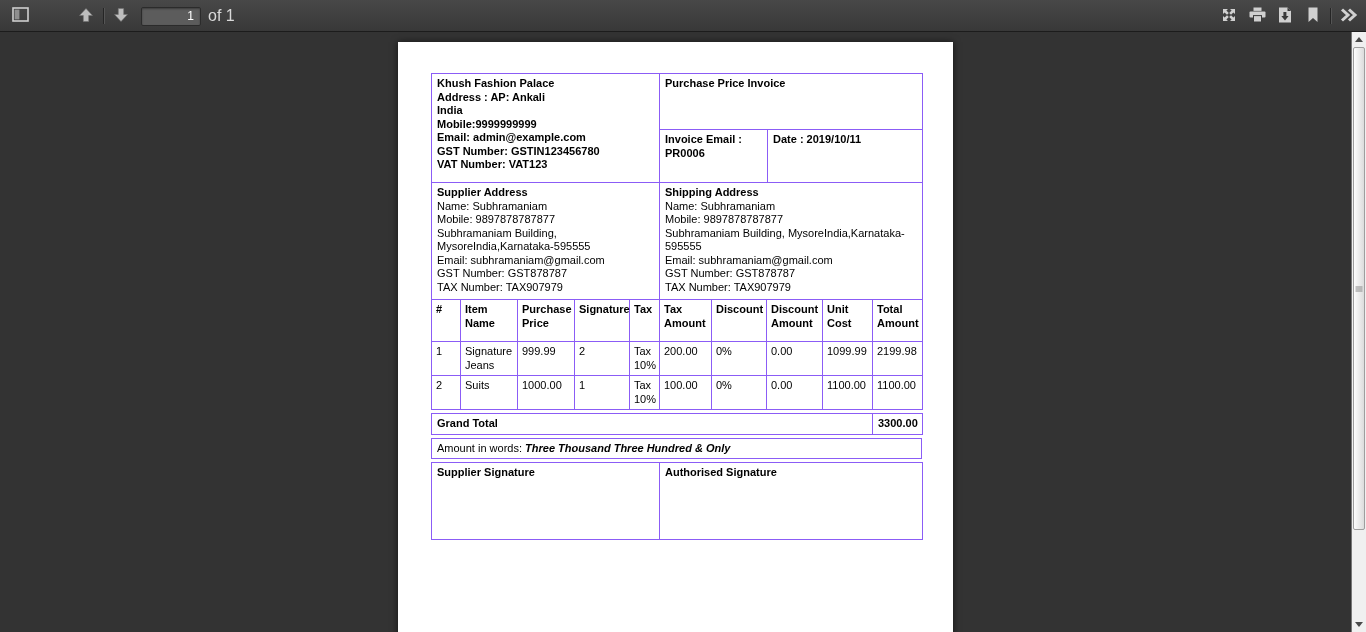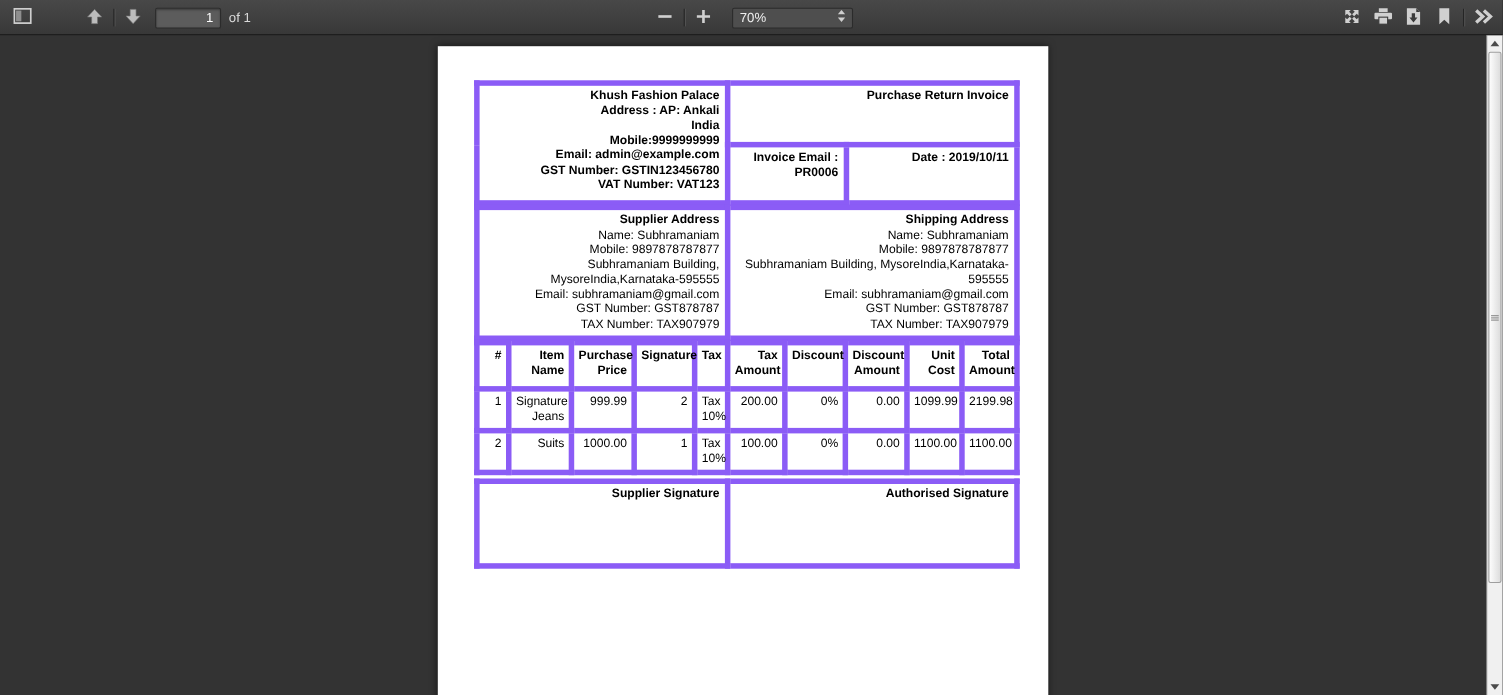--- a/index.html
+++ b/index.html
@@ -22,21 +22,21 @@
   }
   .tb-sep { width: 1px; height: 16px; background: #252525; box-shadow: 1px 0 0 #555; margin: 0 3px; }
   .tb-spacer-lg { width: 38px; }
   .page-input {
     width: 60px; height: 19px; margin-left: 6px;
     background: #5c5c5c; border: 1px solid #2b2b2b; border-radius: 2px;
     color: #fff; font-size: 12px; text-align: right; padding-right: 6px;
     font-family: "Liberation Sans", sans-serif;
     box-shadow: inset 0 1px 2px rgba(0,0,0,.35);
   }
-  .of-label { color: #d9d9d9; font-size: 12px; margin-left: 7px; }
+  .of-label { color: #d9d9d9; font-size: 16px; margin-left: 7px; }
   .zoom-select {
     width: 110px; height: 19px; margin-left: 12px;
     background: #4e4e4e; border: 1px solid #2b2b2b; border-radius: 2px;
     display: flex; align-items: center; justify-content: space-between;
     padding: 0 6px; cursor: pointer;
   }
   .zoom-select span.val { color: #eee; font-size: 12px; }
 
   
   .viewer { position: absolute; top: 32px; left: 0; right: 0; bottom: 0; background: #333; overflow: hidden; }
@@ -60,21 +60,21 @@
     position: absolute; left: 1px; right: 1px; top: 15px; height: 483px;
     background: linear-gradient(to right, #fdfdfd, #dcdcdc);
     border: 1px solid #9e9e9e; border-radius: 2px;
   }
   .sb-grip { position: absolute; left: 50%; top: 50%; transform: translate(-50%,-50%); width: 7px; }
   .sb-grip i { display: block; height: 1px; background: #8a8a8a; margin: 1px 0; }
 
   
   .invoice { padding: 31px 31px 0 33px; font-size: 11px; line-height: 1.23; color: #000; }
   .invoice table { border-collapse: collapse; width: 100%; table-layout: fixed; }
-  .invoice td, .invoice th { border: 5px solid #8b5cf6; padding: 3px 5px; vertical-align: top; text-align: right; font-size: 11px; }
+  .invoice td, .invoice th { border: 1px solid #8b5cf6; padding: 3px 5px; vertical-align: top; text-align: left; font-size: 11px; }
   .stack { margin-top: -1px; }
   .gap { margin-top: 3px; }
   .b { font-weight: bold; }
   .company-cell div { font-weight: bold; }
   .title-cell { height: 56px; font-weight: bold; }
   .invnum-cell, .date-cell { height: 53px; font-weight: bold; }
   .addr-cell { height: 117px; }
   .items-table th { font-weight: bold; height: 42px; padding: 3px 4px; }
   .items-table td { padding: 3px 4px; }
   .num { text-align: right; }
@@ -112,46 +112,20 @@
       <span>
         <svg width="16" height="16" viewBox="0 0 16 16">
             <path fill="#bdbdbd" stroke="#6e6e6e" stroke-width="0.6" d="M8 14.5 L1.5 7.5 H5.3 V1.5 H10.7 V7.5 H14.5 Z"></path>
           </svg>
       </span>
     </button>
     <input class="page-input" value="1" style="">
     <span class="of-label">of 1</span>
   </div>
 
-  <div class="tb-center">
-    <button class="tb-btn">
-      <span>
-        <svg width="16" height="16" viewBox="0 0 16 16">
-            <rect x="2" y="6.8" width="12" height="2.4" fill="#d0d0d0"></rect>
-          </svg>
-      </span>
-    </button>
-    <span class="tb-sep"></span>
-    <button class="tb-btn">
-      <span>
-        <svg width="16" height="16" viewBox="0 0 16 16">
-            <path fill="#d0d0d0" d="M6.8 2 h2.4 v4.8 H14 v2.4 H9.2 V14 H6.8 V9.2 H2 V6.8 h4.8 Z"></path>
-          </svg>
-      </span>
-    </button>
-    <div class="zoom-select">
-      <span class="val">70%</span>
-      <span>
-        <svg width="7" height="11" viewBox="0 0 7 11">
-            <path d="M3.5 0 L6.8 4 H0.2 Z" fill="#cfcfcf"></path>
-            <path d="M3.5 11 L0.2 7 H6.8 Z" fill="#cfcfcf"></path>
-          </svg>
-      </span>
-    </div>
-  </div>
 
   <div class="tb-right">
     <button class="tb-btn">
       <span>
         <svg width="16" height="16" viewBox="0 0 16 16" fill="#d0d0d0">
           <path d="M2 2 h5 L5.4 3.6 7.8 6 6 7.8 3.6 5.4 2 7 Z"></path>
           <path d="M14 2 v5 L12.4 5.4 10 7.8 8.2 6 10.6 3.6 9 2 Z"></path>
           <path d="M2 14 v-5 l1.6 1.6 L6 8.2 7.8 10 5.4 12.4 7 14 Z"></path>
           <path d="M14 14 h-5 l1.6 -1.6 L8.2 10 10 8.2 12.4 10.6 14 9 Z"></path>
         </svg>
@@ -209,21 +183,21 @@
               <tr>
             <td rowspan="2" class="company-cell">
               <div>Khush Fashion Palace</div>
               <div>Address : AP: Ankali</div>
               <div>India</div>
               <div>Mobile:9999999999</div>
               <div>Email: admin@example.com</div>
               <div>GST Number: GSTIN123456780</div>
               <div>VAT Number: VAT123</div>
             </td>
-            <td colspan="2" class="title-cell">Purchase Return Invoice</td>
+            <td colspan="2" class="title-cell">Purchase Price Invoice</td>
           </tr>
           <tr>
             <td class="invnum-cell">Invoice Email : PR0006</td>
             <td class="date-cell">Date : 2019/10/11</td>
           </tr>
         </tbody>
           </table>
 
         <table class="stack">
           <colgroup>
@@ -302,21 +276,43 @@
             <td>Tax 10%</td>
             <td class="num">100.00</td>
             <td class="num">0%</td>
             <td class="num">0.00</td>
             <td class="num">1100.00</td>
             <td class="num">1100.00</td>
           </tr>
         </tbody>
           </table>
 
-
+        <table class="gap">
+          <colgroup>
+              <col style="width:441px">
+              <col style="width:50px">
+            </colgroup>
+          <tbody>
+              <tr>
+            <td class="sum-label">Grand Total</td>
+            <td class="sum-value">3300.00</td>
+          </tr>
+        </tbody>
+          </table>
+
+        <table class="gap">
+          <tbody>
+              <tr>
+            <td>
+              <span>Amount in words:</span>
+              <span class="words-val">Three Thousand Three Hundred &amp; Only</span>
+            </td>
+          </tr>
+        </tbody>
+          </table>
 
         <table class="gap">
           <colgroup>
               <col style="width:228px">
               <col style="width:263px">
             </colgroup>
           <tbody>
               <tr>
             <td class="sig-cell">Supplier Signature</td>
             <td class="sig-cell">Authorised Signature</td>

